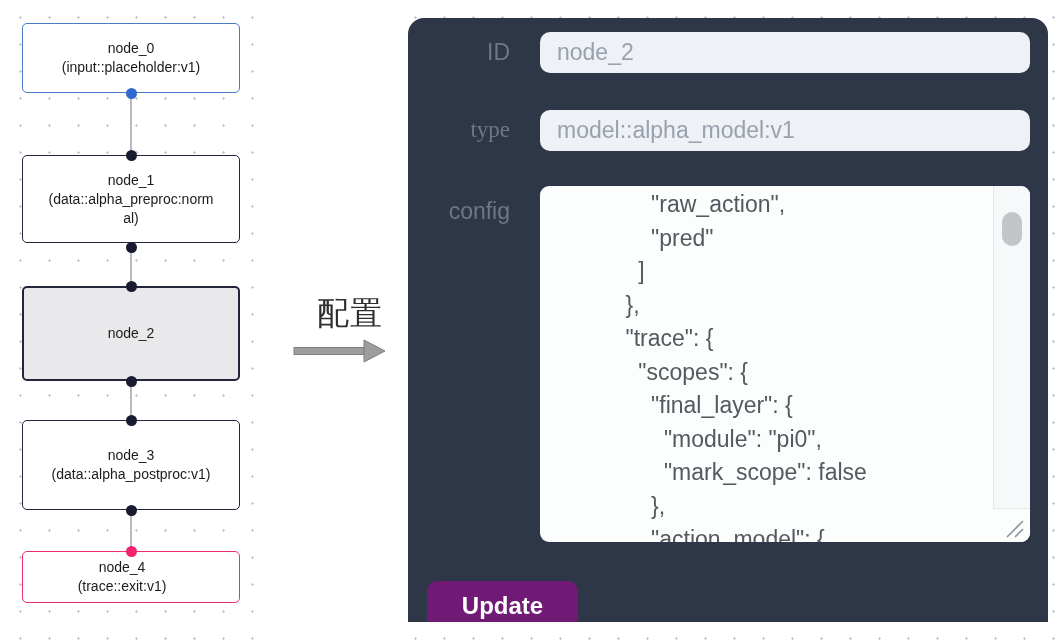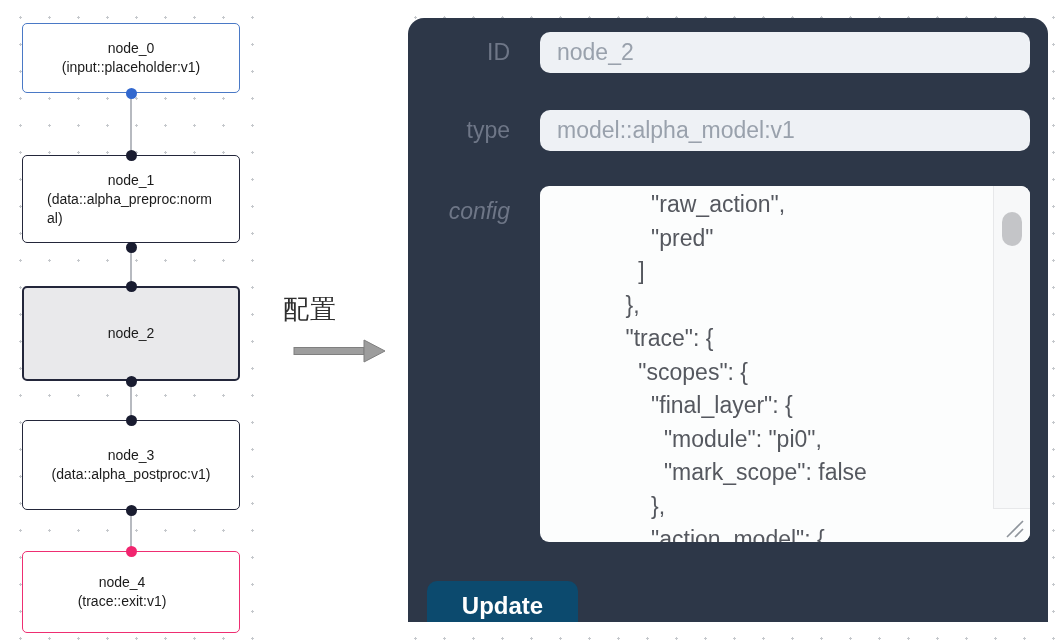--- a/index.html
+++ b/index.html
@@ -14,61 +14,61 @@
     background-image:radial-gradient(circle,#c5c8cc 1.1px,transparent 1.3px);
     background-size:29px 27px; background-position:6px 4px;
   }
   .dots-left  { left:0;   width:272px; }
   .dots-right { left:395px; width:667px; }
 
   
   .node {
     position:absolute; left:22px; width:218px; background:#fff;
     border-radius:5px; display:flex; flex-direction:column;
-    align-items:center; justify-content:center; 
+    align-items:center; justify-content:center; text-align:center;
     font-size:14px; line-height:19px; color:#1b1b1b;
     padding:4px 24px; word-break:break-all; cursor:pointer;
   }
   .node-title { font-weight:500; }
   .node-sub   { font-weight:400; }
   .n0 { top:23px;  height:70px; border:1.8px solid #4a79c6; }
   .n1 { top:155px; height:88px; border:1.8px solid #23263a; }
   .n2 { top:286px; height:95px; border:2px solid #23263a; background:#e9e9eb; }
   .n3 { top:420px; height:90px; border:1.8px solid #23263a; }
-  .n4 { top:551px; height:82px; border:1.8px solid #ee2e72;padding-left:6px; }
+  .n4 { top:551px; height:52px; border:1.8px solid #ee2e72;padding-left:6px; }
 
   .edge { position:absolute; left:130px; width:2px; background:#b7bac0; }
   .e0 { top:93px;  height:62px; }
   .e1 { top:247px; height:39px; }
   .e2 { top:381px; height:39px; }
   .e3 { top:510px; height:41px; }
 
   .port { position:absolute; left:126px; width:11px; height:11px; border-radius:50%; background:#191c30; cursor:crosshair; }
   .port-blue { background:#3268cf; }
   .port-pink { background:#f1256f; }
 
   
   .trans-label {
     position:absolute; left:283px; top:292px; width:100px;
-    text-align:left; font-size:26px; color:#2e2e2e; letter-spacing:1px;
+    text-align:right; font-size:32px; color:#2e2e2e; letter-spacing:1px;
   }
   .trans-arrow { position:absolute; left:293px; top:336px; }
 
   
   .panel {
     position:absolute; left:408px; top:18px; width:640px; height:604px;
     background:#2d3748; border-radius:16px 16px 0 0; overflow:hidden;
   }
   .field-label {
     position:absolute; left:0; width:102px; text-align:right;
     font-size:23px; color:#6e7687;
   }
   .lbl-id   { top:21px;padding-left:8px; }
-  .lbl-type { top:99px; }
-  .lbl-cfg  { top:180px;font-style:italic; }
+  .lbl-type { top:99px;font-family:Liberation Serif, serif; }
+  .lbl-cfg  { top:180px; }
   .field-input {
     position:absolute; left:132px; width:490px; height:41px;
     border:none; outline:none; border-radius:10px; background:#eef1f5;
     font-family:inherit; font-size:23px; color:#99a1ac; padding:0 17px;
   }
   .inp-id   { top:14px; }
   .inp-type { top:92px; }
 
   .cfg-box {
     position:absolute; left:132px; top:168px; width:490px; height:356px;
@@ -88,21 +88,21 @@
     border-radius:10px; background:#c4c5c8; cursor:grab;
   }
   .cfg-corner {
     position:absolute; right:0; bottom:0; width:37px; height:34px;
     background:#fcfdfd; border-top:1px solid #e7e8ea;
   }
   .cfg-grip { position:absolute; right:3px; bottom:3px; cursor:nwse-resize; }
 
   .update-btn {
     position:absolute; left:19px; top:563px; width:151px; height:50px;
-    background:#0c4a6e; border:none; border-radius:10px; color:#fff;
+    background:#701a75; border:none; border-radius:10px; color:#fff;
     font-family:inherit; font-size:24px; font-weight:600;
     line-height:44px; text-align:center; cursor:pointer; padding:0;
   }
 </style>
 </head>
 <body>
 
 <div class="page">
 
   <div class="dots dots-left"></div>

